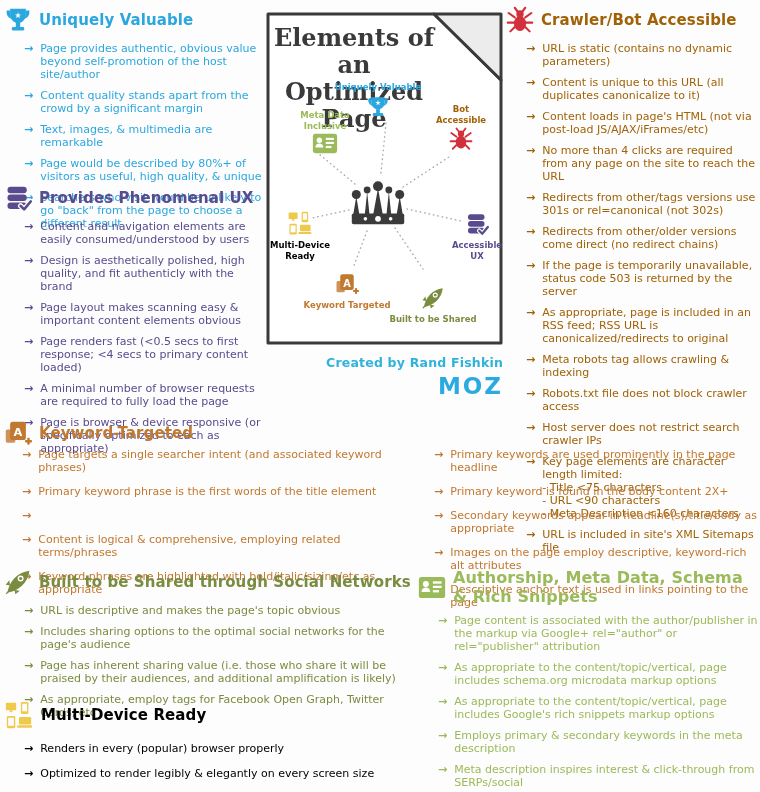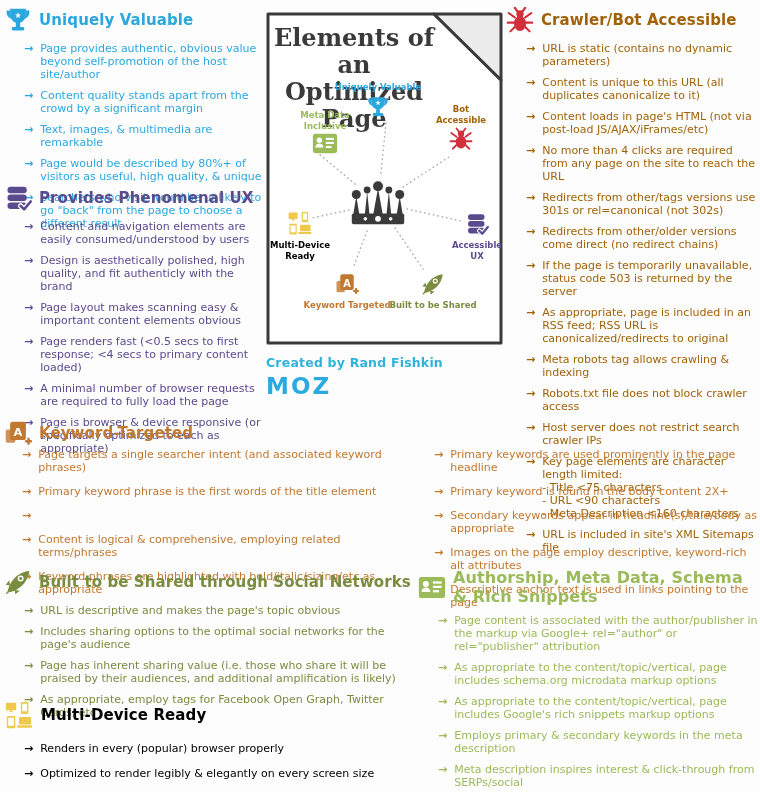--- a/index.html
+++ b/index.html
@@ -27,21 +27,21 @@
   #paper{position:absolute;left:266px;top:12px;width:237px;height:333px;}
   #paper svg.bg, #paper svg.links{position:absolute;left:0;top:0;}
   .ptitle{position:absolute;left:0;top:12px;width:176px;text-align:center;
     font-family:"DejaVu Serif","Liberation Serif",serif;font-weight:700;
     font-size:24px;line-height:27px;color:#3A3A3A;}
   .node{position:absolute;text-align:center;}
   .nlabel{font-size:8.5px;font-weight:700;line-height:10.5px;white-space:nowrap;}
   .nicon{display:inline-flex;margin-top:2px;}
   #crown{position:absolute;left:83px;top:168px;}
 
-  #credit{position:absolute;left:266px;top:355px;width:237px;text-align:left;}
+  #credit{position:absolute;left:266px;top:355px;width:237px;text-align:right;}
   #credit .by{font-size:12.5px;font-weight:700;color:#2FB3DB;letter-spacing:.2px;}
   #credit .moz{font-size:23px;font-weight:700;color:#2BAAE2;letter-spacing:2px;margin-top:3px;}
 </style>
 </head>
 <body>
 
 <div class="sec c-blue" style="left:4px;top:6px;width:260px;">
   <div class="sec-head">
     <span class="ico">
       <svg width="28" height="28" viewBox="0 0 32 32">
@@ -324,21 +324,21 @@
         <rect x="2" y="12" width="11" height="15" rx="2" fill="#C1782F" opacity=".8"></rect>
         <rect x="7" y="3" width="18" height="21" rx="3" fill="#C1782F"></rect>
         <text x="16" y="19.5" font-size="13" font-weight="bold" text-anchor="middle" fill="#fff">A</text>
         <rect x="24" y="24" width="8" height="2.8" rx="1" fill="#C1782F"></rect>
           <rect x="26.6" y="21.4" width="2.8" height="8" rx="1" fill="#C1782F"></rect>
       </svg>
     </span>
     <div class="nlabel">Keyword Targeted</div>
   </div>
 
-  <div class="node c-olive" style="left:118px;top:258px;width:98px;">
+  <div class="node c-olive" style="left:118px;top:272px;width:98px;">
     <span class="nicon">
       <svg width="24" height="24" viewBox="0 0 32 32">
         <path d="M4 28C5.5 16 15 4.5 29 3c-1.5 14-13 23.5-25 25z" fill="#7A8C40"></path>
         <circle cx="19" cy="12" r="3.4" fill="#fff"></circle>
           <circle cx="19" cy="12" r="1.8" fill="#7A8C40"></circle>
         <path d="M7 20l-5-1 4-5zM12 25l1 5 5-4z" fill="#7A8C40"></path>
         <path d="M3 29l3-3" stroke="#7A8C40" stroke-width="1.6" stroke-linecap="round"></path>
       </svg>
     </span>
     <div class="nlabel">Built to be Shared</div>

